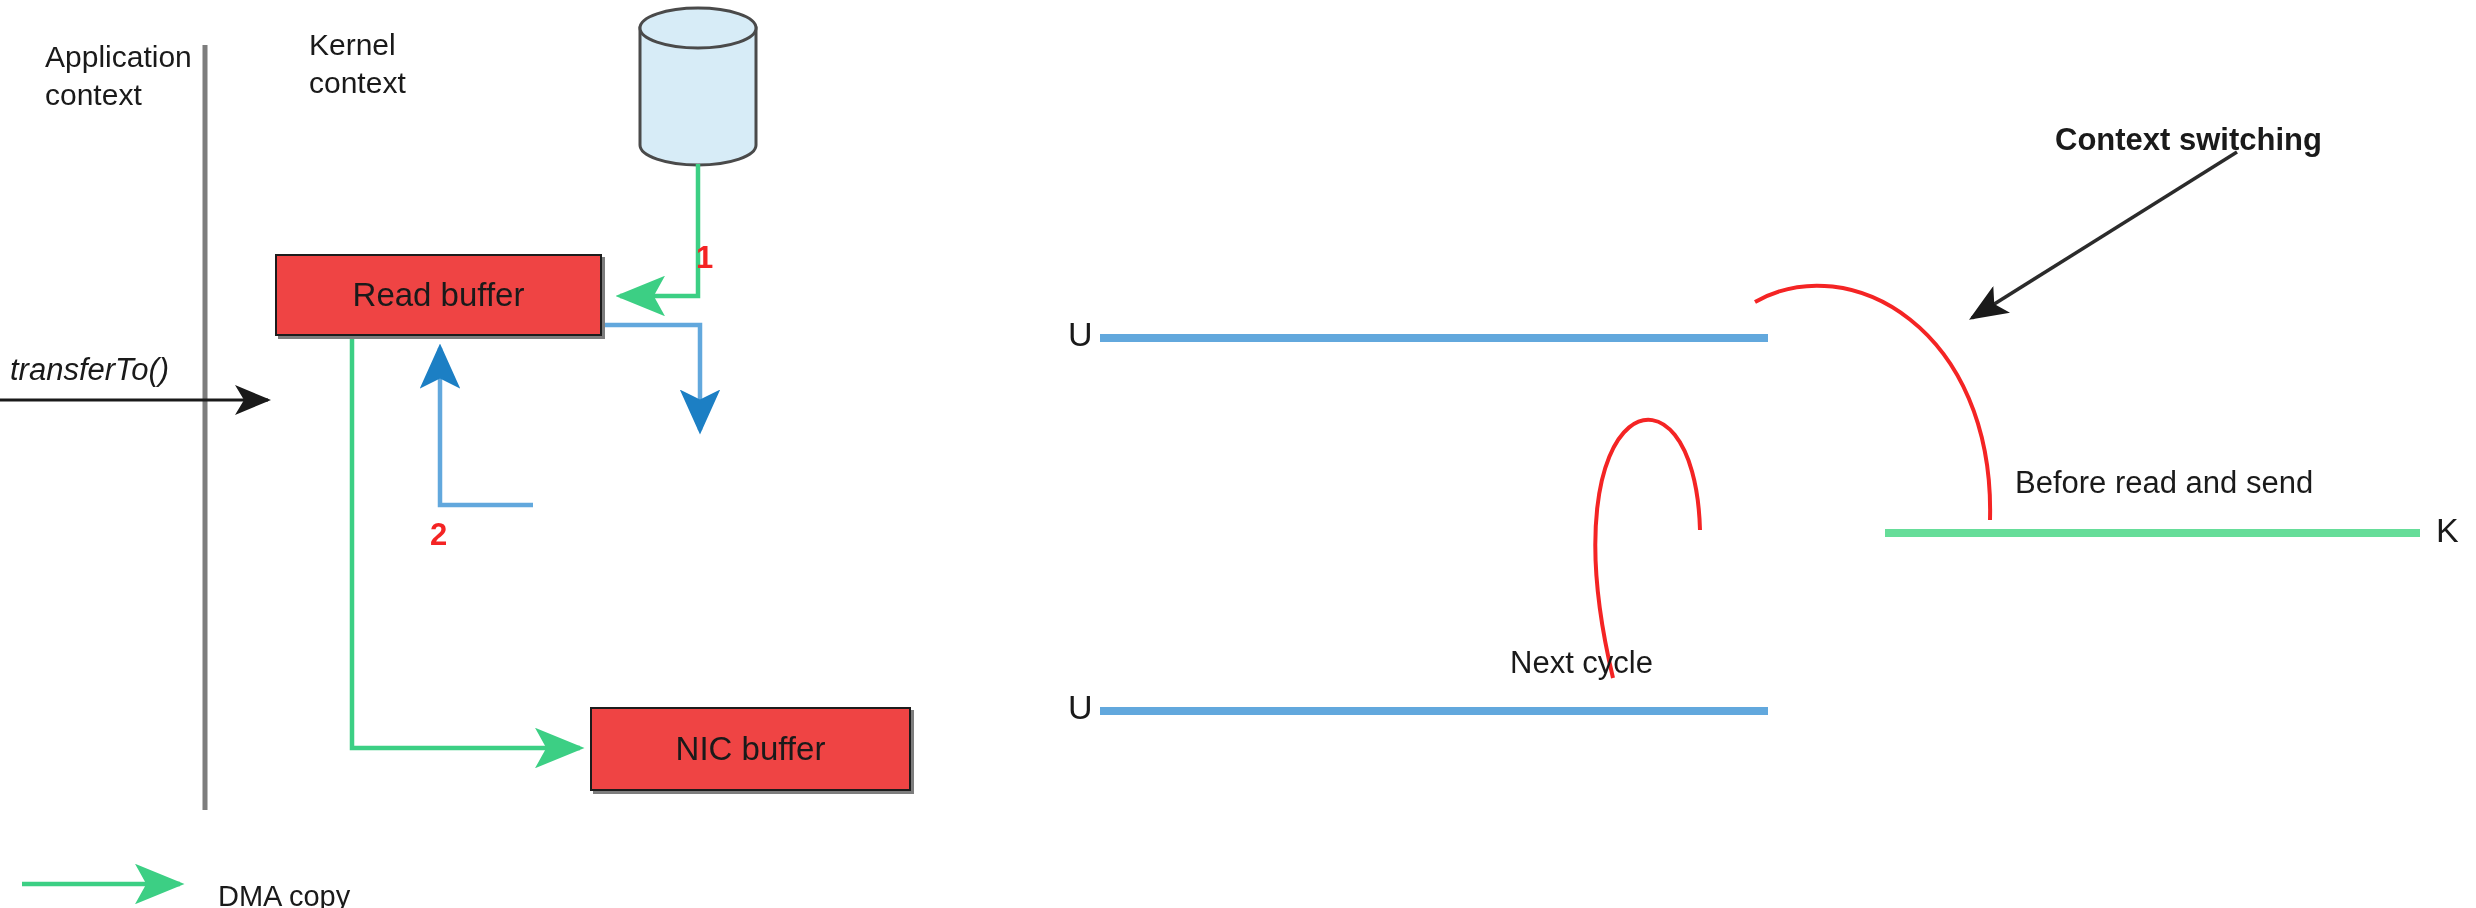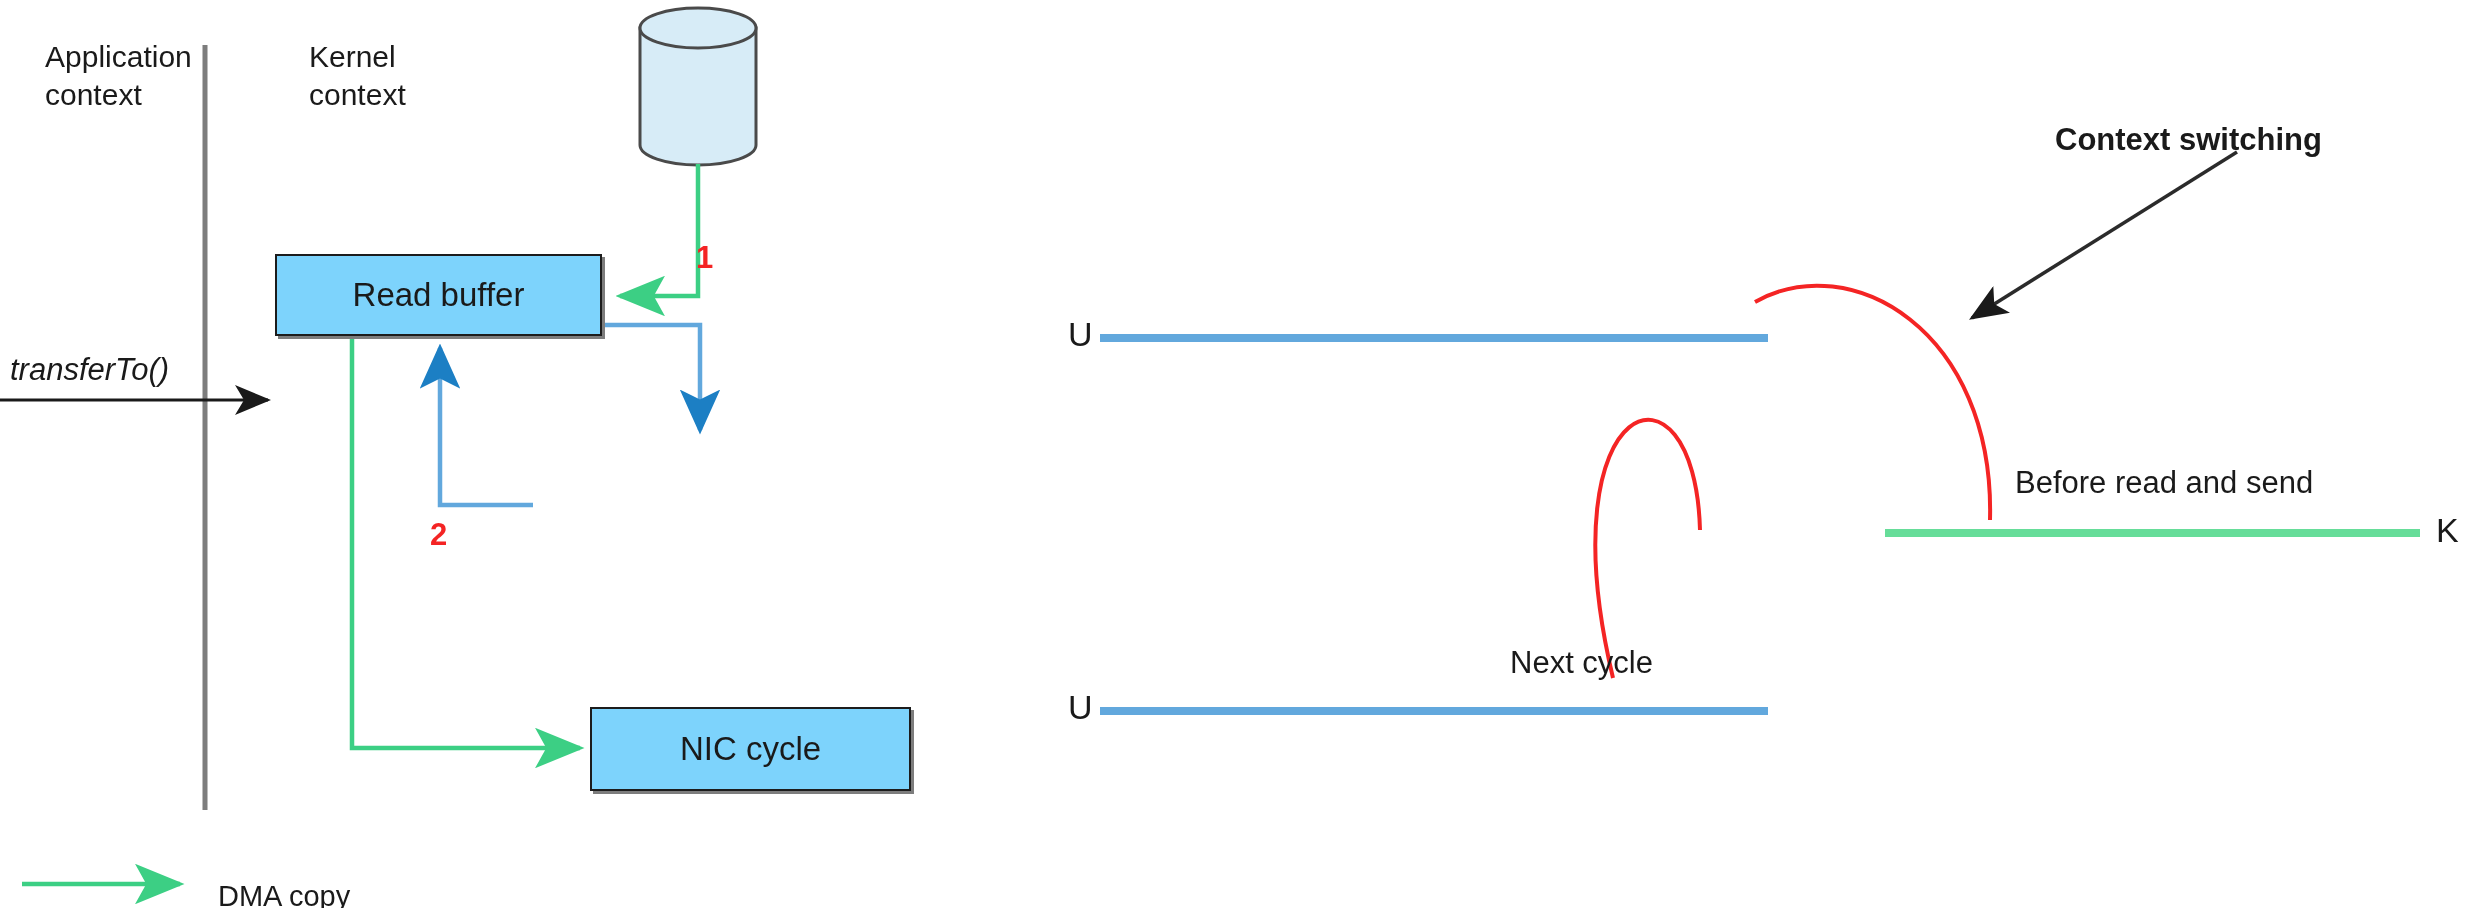--- a/index.html
+++ b/index.html
@@ -33,21 +33,21 @@
   .lbl.boxtext   { font-size: 33px; }
   .lbl.italic    { font-size: 31px; font-style: italic; }
   .lbl.num       { font-size: 31px; color: #f42424; font-weight: 600; }
   .lbl.axis      { font-size: 34px; }
   .lbl.anno      { font-size: 31px; }
   .lbl.legend    { font-size: 29px; margin-top: 10px; }
   .lbl.anno em   { font-style: italic; }
 
   .nodebox {
     position: absolute;
-    background: #7dd3fc;
+    background: #ef4444;
     border: 2px solid #1c1c1c;
     box-shadow: 3px 3px 0 0 #7d7d7d;
     display: flex;
     align-items: center;
     justify-content: center;
   }
 </style>
 </head>
 <body>
 
@@ -103,26 +103,26 @@
 
     <line x1="2237" y1="152" x2="1972" y2="318" stroke="#2b2b2b" stroke-width="3.5" marker-end="url(#arrowBlack)"></line>
   </svg>
 
   <div class="nodebox" style="left:275px; top:254px; width:327px; height:82px;">
     <span class="lbl boxtext" style="position:static;">Read buffer</span>
   </div>
 
 
   <div class="nodebox" style="left:590px; top:707px; width:321px; height:84px;">
-    <span class="lbl boxtext" style="position:static;">NIC cycle</span>
+    <span class="lbl boxtext" style="position:static;">NIC buffer</span>
   </div>
 
   <div class="lbl ctx" style="left:14px; top:38px; width:180px;">Application<br>context</div>
 
-  <div class="lbl ctx" style="left:278px; top:38px; width:180px;">Kernel<br>context</div>
+  <div class="lbl ctx" style="left:278px; top:26px; width:180px;">Kernel<br>context</div>
 
   <div class="lbl italic" style="left:10px; top:350px;">transferTo()</div>
 
   <div class="lbl num" style="left:696px; top:238px;">1</div>
 
   <div class="lbl num" style="left:430px; top:515px;">2</div>
 
   <div class="lbl legend" style="left:218px; top:868px;">DMA copy</div>
 
   <div class="lbl axis" style="left:1068px; top:313px;">U</div>

